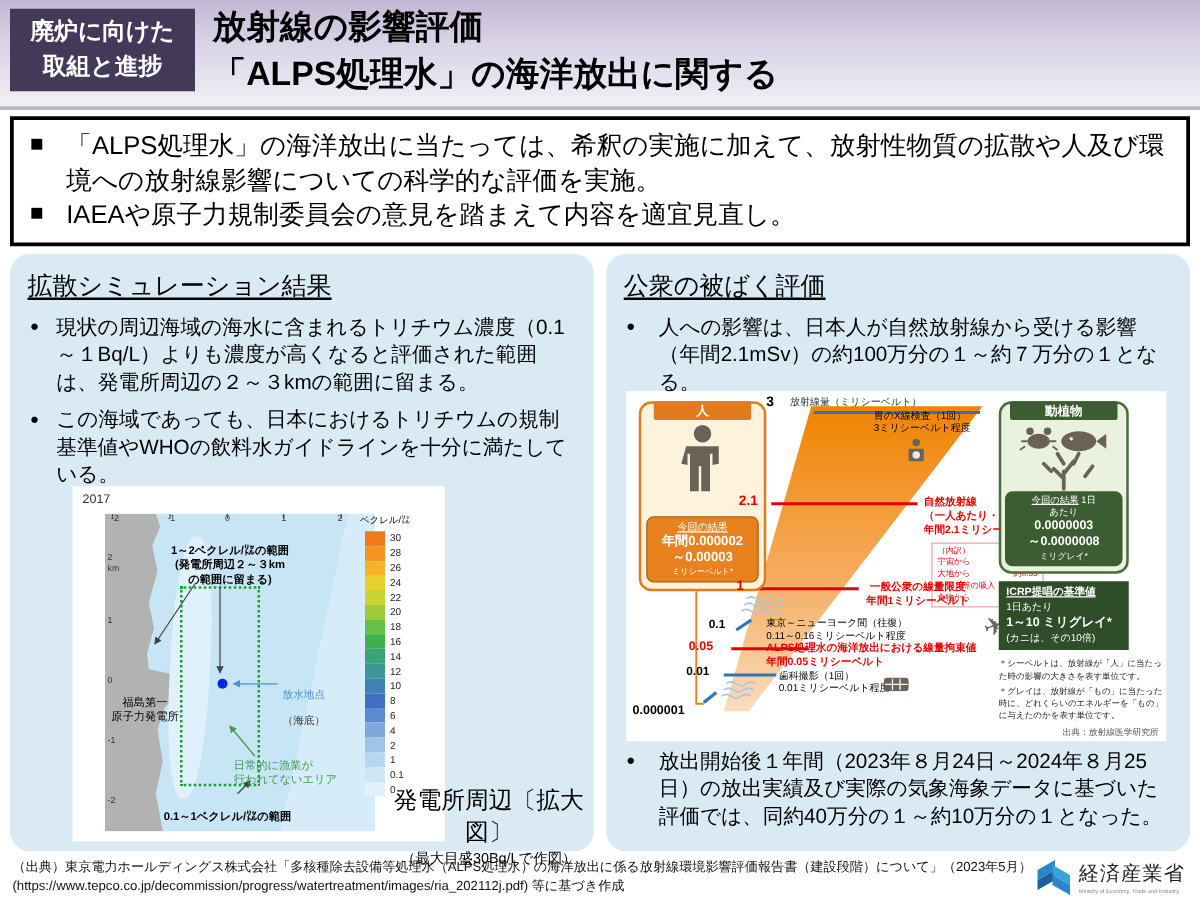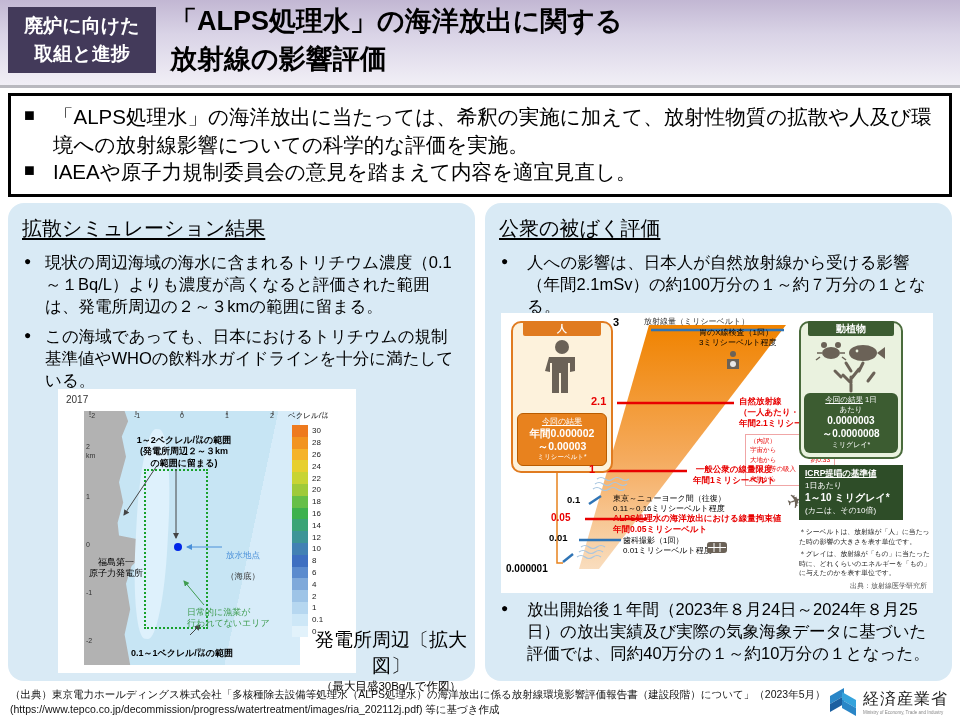--- a/index.html
+++ b/index.html
@@ -63,21 +63,21 @@
   .cbar-item .v { font-size: 8px; margin-left: 4px; color: #222; }
   .map-caption { position: absolute; left: 300px; top: 424px; width: 166px; text-align: center; }
   .map-caption .main { font-size: 19px; }
   .map-caption .sub { font-size: 11.5px; }
   
   .diagram { position: absolute; left: 16px; top: 110px; width: 432px; height: 280px;
     background: #fff; }
   .diagram svg.dov { position: absolute; left: 0; top: 0; }
   .dlab { position: absolute; line-height: 1.3; white-space: pre-line; }
   .lab3 { left: 112px; top: 2px; font-size: 11px; font-weight: bold; }
-  .axis-lab { left: 143px; top: 4px; font-size: 8px; color: #333; }
+  .axis-lab { left: 131px; top: 4px; font-size: 8px; color: #333; }
   .human-card { position: absolute; left: 10px; top: 8px; width: 102px; height: 152px;
     background: #fdf2dc; border: 2px solid #e07b20; border-radius: 10px; }
   .tab { position: absolute; left: 50%; transform: translateX(-50%); top: -2px;
     height: 15px; color: #fff; font-size: 10px; font-weight: bold;
     display: flex; align-items: center; justify-content: center; border-radius: 2px; }
   .human-card .tab { width: 78px; background: #e07b20; }
   .human-card .fig { position: absolute; left: 50%; transform: translateX(-50%); top: 16px; }
   .result-o { position: absolute; left: 4px; right: 4px; bottom: 5px; background: #e8821e;
     border: 1.5px solid #b95c00; border-radius: 6px; color: #fff; text-align: center;
     padding: 2px 0 3px; }
@@ -132,22 +132,22 @@
 </style>
 </head>
 <body>
 
 <div class="header">
   <div class="badge">
     <span>廃炉に向けた</span>
     <span>取組と進捗</span>
   </div>
   <div class="title">
+    <div>放射線の影響評価</div>
     <div>「ALPS処理水」の海洋放出に関する</div>
-    <div>放射線の影響評価</div>
   </div>
 </div>
 
 <div class="summary">
   <div class="row">
     <span class="sq">■</span>
     <span>「ALPS処理水」の海洋放出に当たっては、希釈の実施に加えて、放射性物質の拡散や人及び環境への放射線影響についての科学的な評価を実施。</span>
   </div>
   <div class="row">
     <span class="sq">■</span>

